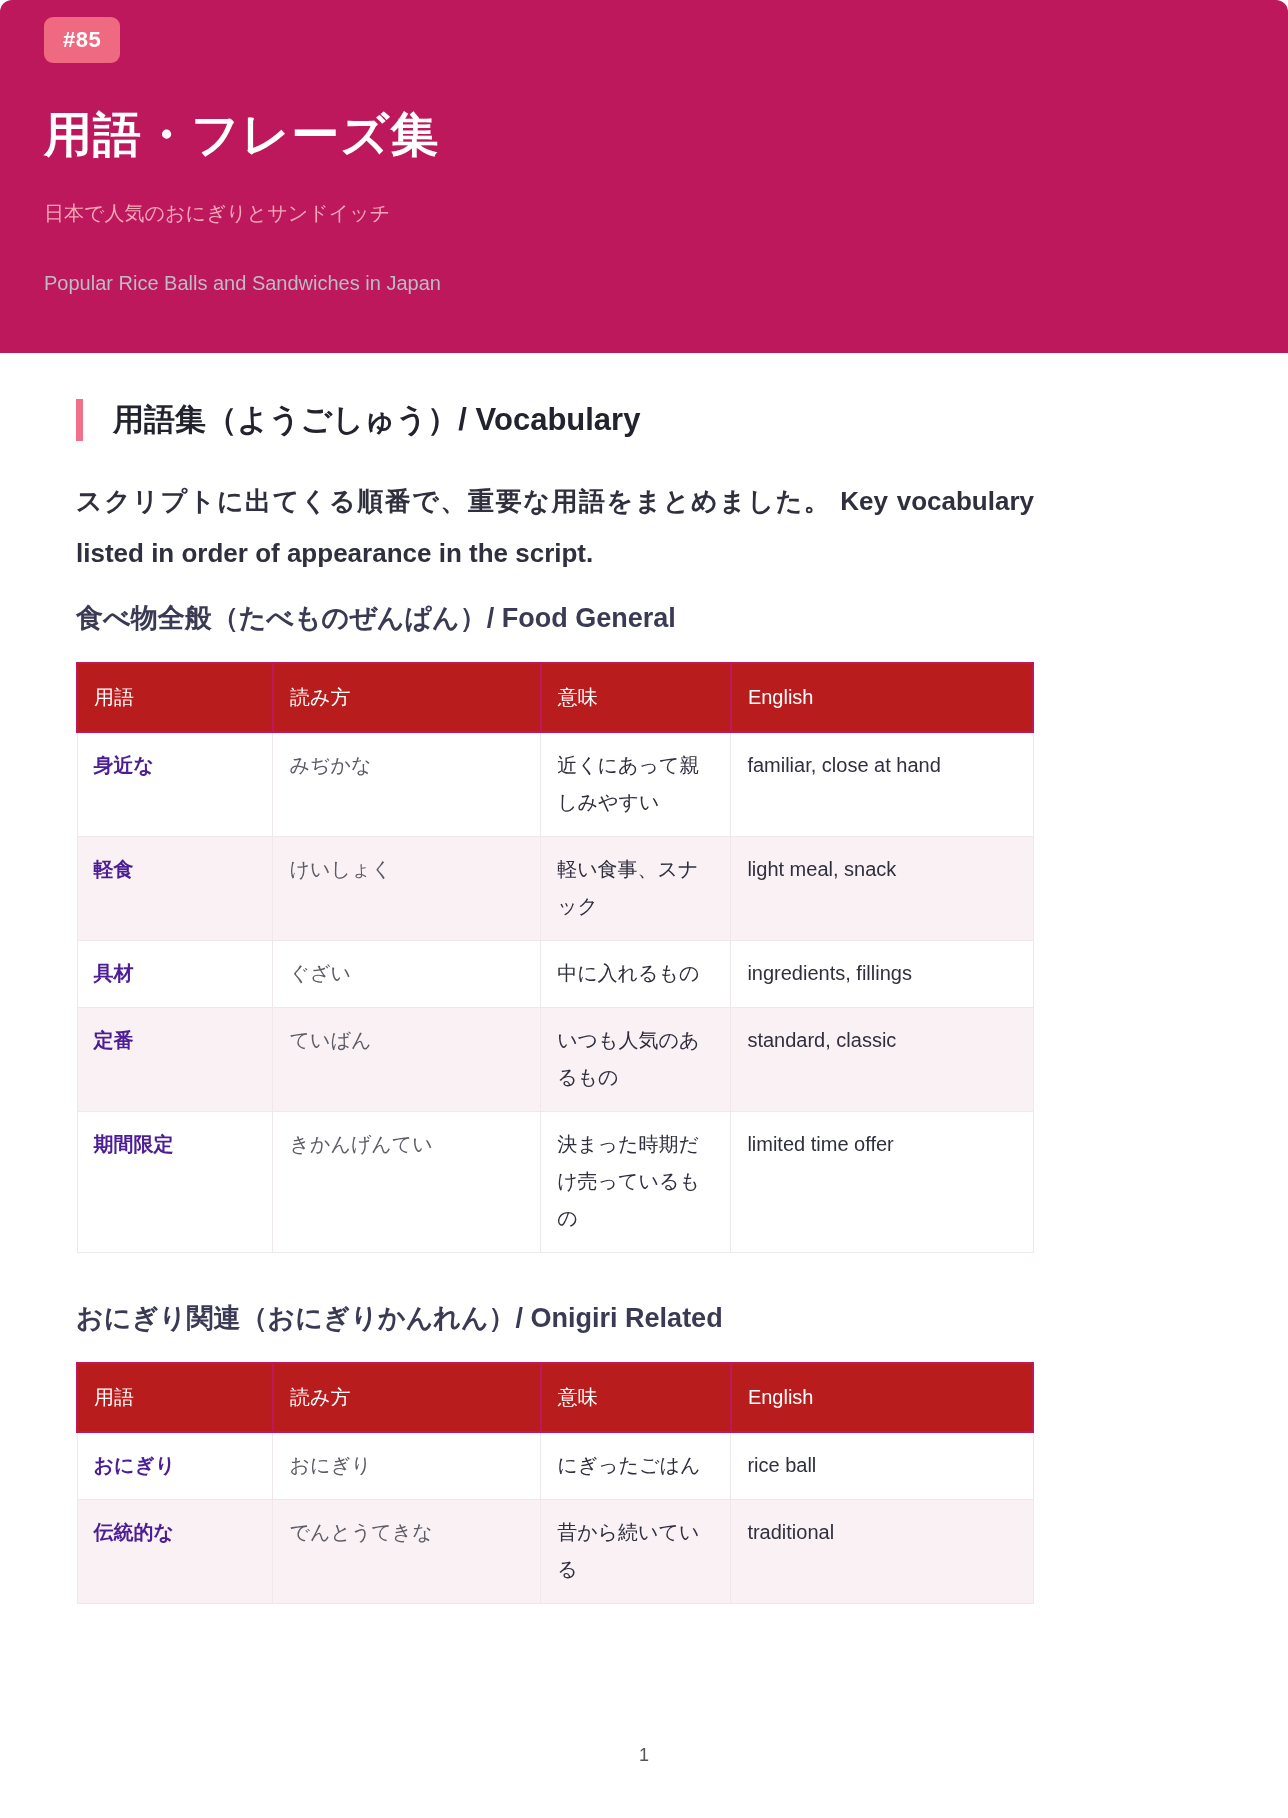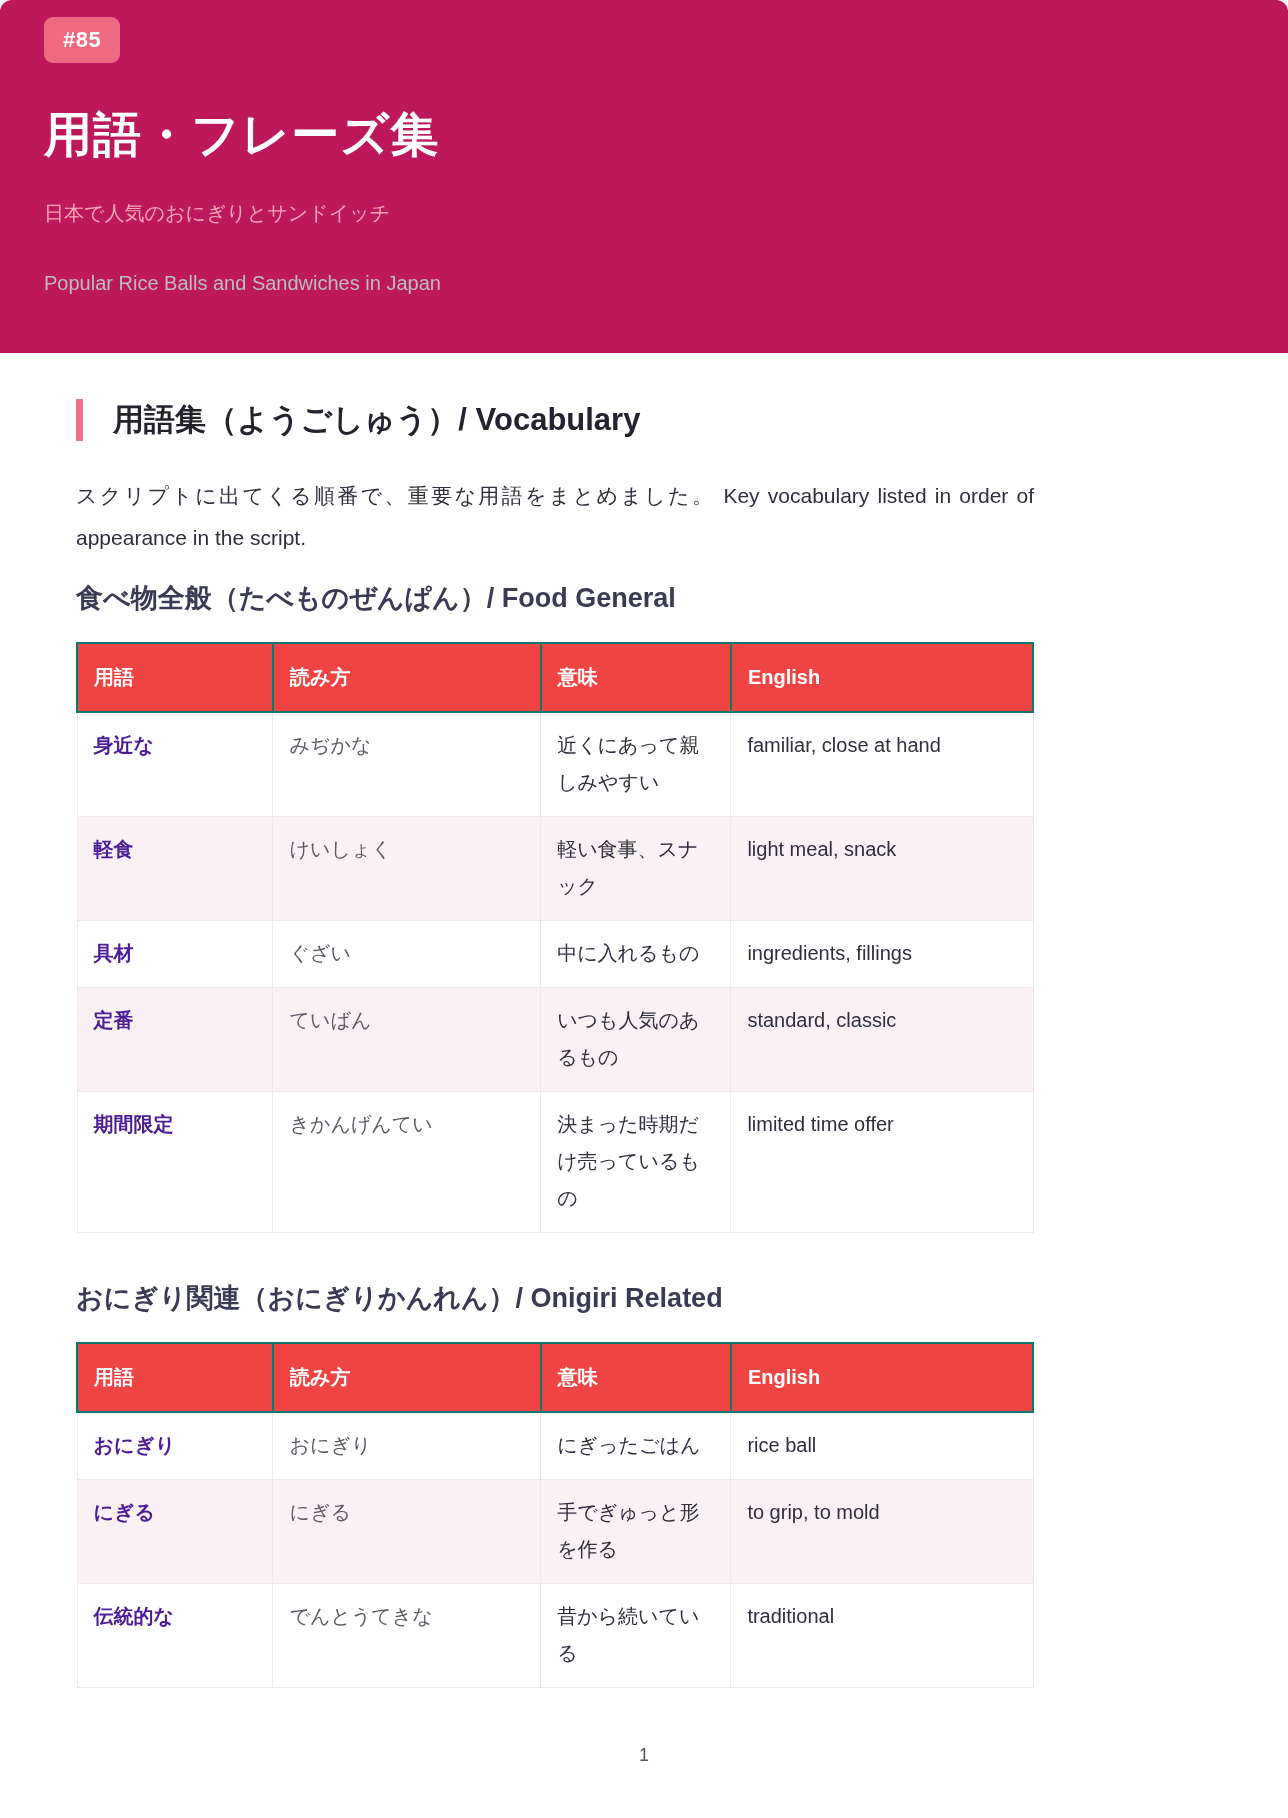--- a/index.html
+++ b/index.html
@@ -61,24 +61,25 @@
     margin: 46px 0 0 0;
     font-size: 31px;
     font-weight: 700;
     color: #23232F;
     border-left: 7px solid #F2718A;
     padding-left: 30px;
     line-height: 1.35;
   }
   p.description {
     margin: 34px 0 0 0;
-    font-size: 21px;
+    font-size: 26px;
     line-height: 2.0;
     color: #2F2F3E;
     text-align: justify;
+    font-weight: bold;
   }
   .table-section h3 {
     margin: 48px 0 0 0;
     font-size: 27px;
     font-weight: 700;
     color: #3A3A54;
     line-height: 1.3;
   }
   #table-sections .table-section:first-child h3 { margin-top: 22px; }
   table.vocab {
@@ -86,26 +87,26 @@
     border-collapse: collapse;
     table-layout: fixed;
     margin-top: 26px;
     font-size: 20px;
   }
   table.vocab col.c1 { width: 20.5%; }
   table.vocab col.c2 { width: 28.0%; }
   table.vocab col.c3 { width: 19.9%; }
   table.vocab col.c4 { width: 31.6%; }
   table.vocab th {
-    background: #ef4444;
+    background: #b91c1c;
     color: #ffffff;
-    font-weight: 700;
+    font-weight: 400;
     text-align: left;
     padding: 20px 16px;
-    border: 2px solid #0f766e;
+    border: 2px solid #be185d;
     line-height: 1.35;
   }
   table.vocab td {
     padding: 14px 16px 15px 16px;
     border: 1px solid #F0E7EB;
     vertical-align: top;
     line-height: 1.85;
     background: #ffffff;
     word-break: break-word;
   }
@@ -214,26 +215,20 @@
               </tr>
       </thead>
       <tbody>
               <tr>
                 <td class="term">おにぎり</td>
                 <td class="reading">おにぎり</td>
                 <td class="meaning">にぎったごはん</td>
                 <td class="english">rice ball</td>
               </tr>
               <tr>
-                <td class="term">にぎる</td>
-                <td class="reading">にぎる</td>
-                <td class="meaning">手でぎゅっと形を作る</td>
-                <td class="english">to grip, to mold</td>
-              </tr>
-              <tr>
                 <td class="term">伝統的な</td>
                 <td class="reading">でんとうてきな</td>
                 <td class="meaning">昔から続いている</td>
                 <td class="english">traditional</td>
               </tr>
             </tbody>
     </table>
   </section>
 </div>
   </main>

